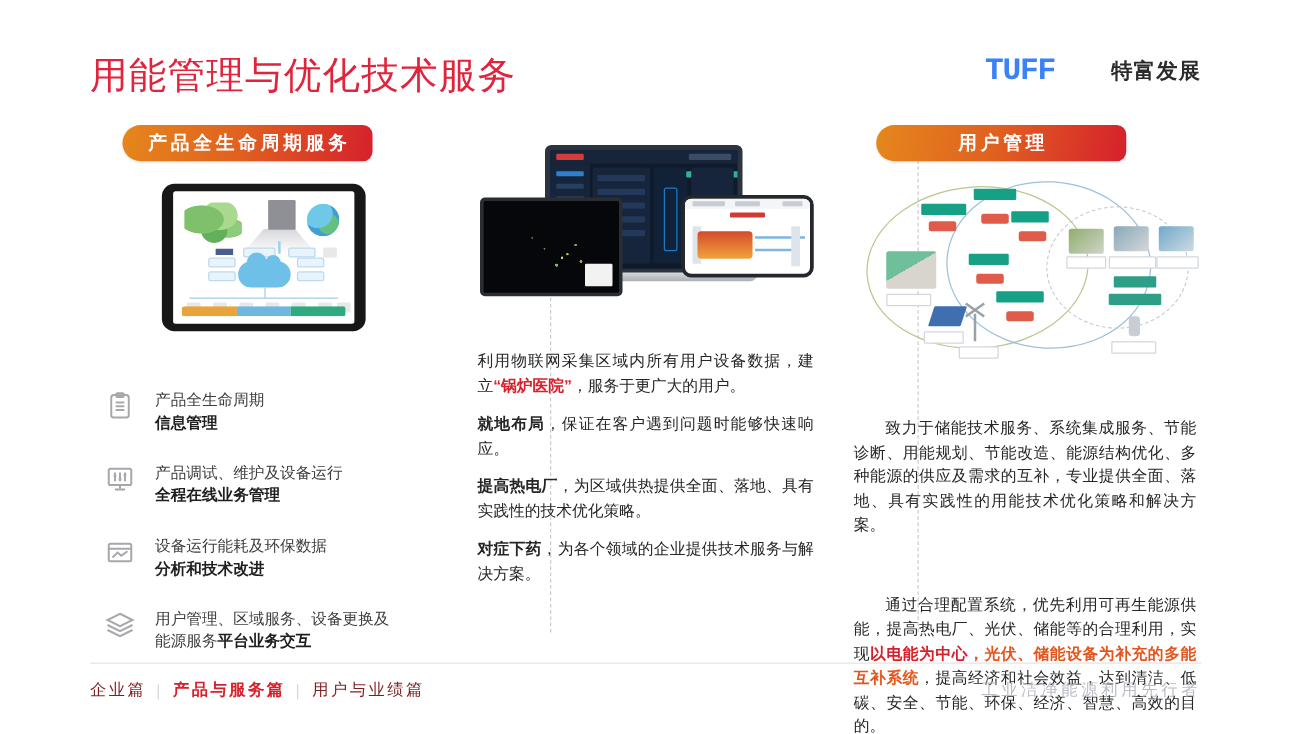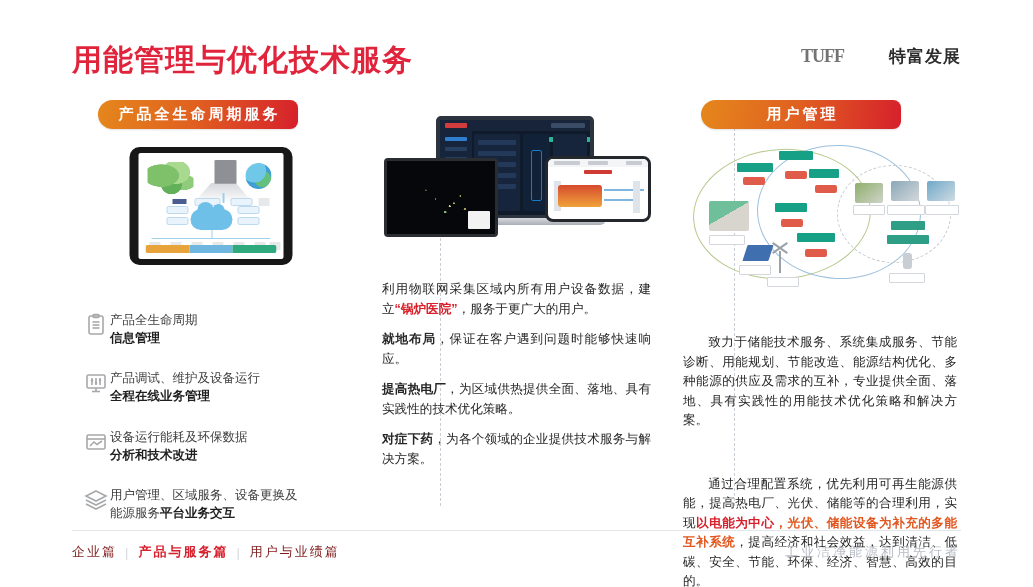--- a/index.html
+++ b/index.html
@@ -17,45 +17,45 @@
     background: #ffffff;
     overflow: hidden;
   }
 
   
   .slide-title {
     position: absolute;
     left: 72px;
     top: 40px;
     font-size: 30px;
-    font-weight: bold;
+    font-weight: normal;
     color: #E0243C;
     letter-spacing: 1px;
     white-space: nowrap;
   }
   .brand {
     position: absolute;
     right: 72px;
     top: 45px;
     display: flex;
     align-items: center;
     gap: 9px;
     white-space: nowrap;
   }
   .brand-mark {
     display: flex;
     align-items: flex-end;
     gap: 2px;
     height: 19px;
   }
   .brand-letter {
-    font-family: Liberation Serif, serif;
-    font-size: 18px;
+    font-family: Liberation Mono, monospace;
+    font-size: 25px;
     font-weight: bold;
-    color: #737373;
+    color: #3b82f6;
     line-height: 19px;
     letter-spacing: -1px;
   }
   .brand-name {
     font-size: 17px;
     font-weight: bold;
     color: #2b2b2b;
     letter-spacing: 1px;
     margin-left: 36px;
   }
@@ -322,21 +322,21 @@
   .cyl { position:absolute; width: 9px; height: 16px; background:#c9ced4; border-radius: 3px;}
 
   
   .feature-list {
     margin-top: 22px;
     padding-left: 12px;
   }
   .feature {
     display: flex;
     align-items: flex-start;
-    gap: 2px;
+    gap: 16px;
     margin-bottom: 22px;
   }
   .feat-icon {
     flex: 0 0 auto;
     width: 24px;
     height: 24px;
     margin-top: 2px;
     color: #a6a8ab;
   }
   .feat-icon svg { display: block; width: 24px; height: 24px; }

